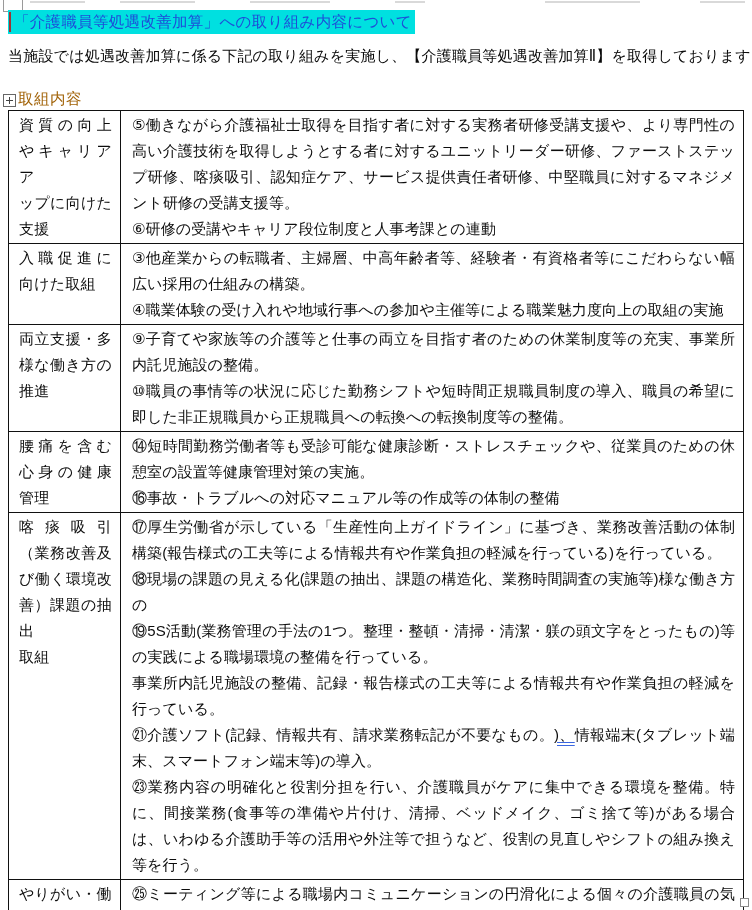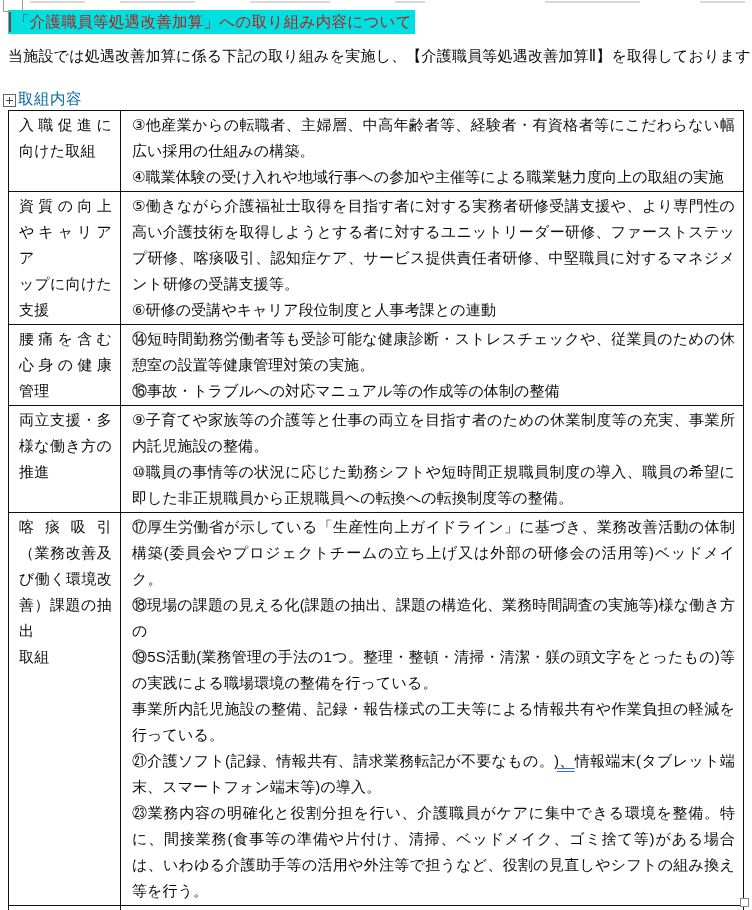--- a/index.html
+++ b/index.html
@@ -10,31 +10,31 @@
   }
   
   .top-artifact{position:absolute;top:1px;height:2px;background:#d9d9d9;}
   .top-cut-box{position:absolute;left:3px;top:0;width:18px;height:11px;
     border:1px solid #9a9a9a;border-top:none;background:#fff;}
   
   .doc{padding:10px 8px 0 8px;}
   .title-wrap{position:relative;}
   .page-title{
     display:inline-block;font-size:15.5px;line-height:24px;padding:0 3px 0 6px;
-    letter-spacing:0.3px;position:relative;color:#b91c1c;
+    letter-spacing:0.3px;position:relative;color:#1d4ed8;
   }
   .caret{position:absolute;left:1px;top:2px;width:2px;height:20px;background:#9c3434;}
   
   .intro{
     font-size:15px;line-height:22px;margin-top:11px;white-space:nowrap;
     letter-spacing:0.2px;color:#0a0a0a;
   }
   
   .label-row{position:relative;margin-top:21px;margin-left:10px;height:21px;}
-  .table-label{font-size:15.5px;line-height:21px;letter-spacing:0.5px;color:#0369a1;}
+  .table-label{font-size:15.5px;line-height:21px;letter-spacing:0.5px;color:#a16207;}
   .move-handle{
     position:absolute;left:-15px;top:6px;width:13px;height:13px;
     border:1px solid #666;background:#fff;box-sizing:border-box;cursor:move;
   }
   .move-handle .v{position:absolute;left:5px;top:2px;width:1px;height:7px;background:#444;}
   .move-handle .h{position:absolute;top:5px;left:2px;height:1px;width:7px;background:#444;}
   
   table.initiatives{
     border-collapse:collapse;table-layout:fixed;width:736px;margin-top:1px;
   }
@@ -82,72 +82,72 @@
       <span class="v"></span>
         <span class="h"></span>
     </div>
     <span class="table-label">取組内容</span>
   </div>
 
   <table class="initiatives">
     <tbody>
         <tr>
           <td class="cat-cell">
+            <div class="cat-line">資質の向上</div>
+            <div class="cat-line">やキャリアア</div>
+            <div class="cat-line">ップに向けた</div>
+            <div class="cat-line">支援</div>
+          </td>
+          <td class="det-cell">
+            <div class="item">⑤働きながら介護福祉士取得を目指す者に対する実務者研修受講支援や、より専門性の高い介護技術を取得しようとする者に対するユニットリーダー研修、ファーストステップ研修、喀痰吸引、認知症ケア、サービス提供責任者研修、中堅職員に対するマネジメント研修の受講支援等。</div>
+            <div class="item">⑥研修の受講やキャリア段位制度と人事考課との連動</div>
+          </td>
+        </tr>
+        <tr>
+          <td class="cat-cell">
             <div class="cat-line">入職促進に</div>
             <div class="cat-line">向けた取組</div>
           </td>
           <td class="det-cell">
             <div class="item">③他産業からの転職者、主婦層、中高年齢者等、経験者・有資格者等にこだわらない幅広い採用の仕組みの構築。</div>
             <div class="item">④職業体験の受け入れや地域行事への参加や主催等による職業魅力度向上の取組の実施</div>
           </td>
         </tr>
         <tr>
           <td class="cat-cell">
-            <div class="cat-line">資質の向上</div>
-            <div class="cat-line">やキャリアア</div>
-            <div class="cat-line">ップに向けた</div>
-            <div class="cat-line">支援</div>
+            <div class="cat-line">両立支援・多</div>
+            <div class="cat-line">様な働き方の</div>
+            <div class="cat-line">推進</div>
           </td>
           <td class="det-cell">
-            <div class="item">⑤働きながら介護福祉士取得を目指す者に対する実務者研修受講支援や、より専門性の高い介護技術を取得しようとする者に対するユニットリーダー研修、ファーストステップ研修、喀痰吸引、認知症ケア、サービス提供責任者研修、中堅職員に対するマネジメント研修の受講支援等。</div>
-            <div class="item">⑥研修の受講やキャリア段位制度と人事考課との連動</div>
+            <div class="item">⑨子育てや家族等の介護等と仕事の両立を目指す者のための休業制度等の充実、事業所内託児施設の整備。</div>
+            <div class="item">⑩職員の事情等の状況に応じた勤務シフトや短時間正規職員制度の導入、職員の希望に即した非正規職員から正規職員への転換への転換制度等の整備。</div>
           </td>
         </tr>
         <tr>
           <td class="cat-cell">
             <div class="cat-line">腰痛を含む</div>
             <div class="cat-line">心身の健康</div>
             <div class="cat-line">管理</div>
           </td>
           <td class="det-cell">
             <div class="item">⑭短時間勤務労働者等も受診可能な健康診断・ストレスチェックや、従業員のための休憩室の設置等健康管理対策の実施。</div>
             <div class="item">⑯事故・トラブルへの対応マニュアル等の作成等の体制の整備</div>
           </td>
         </tr>
         <tr>
           <td class="cat-cell">
-            <div class="cat-line">両立支援・多</div>
-            <div class="cat-line">様な働き方の</div>
-            <div class="cat-line">推進</div>
-          </td>
-          <td class="det-cell">
-            <div class="item">⑨子育てや家族等の介護等と仕事の両立を目指す者のための休業制度等の充実、事業所内託児施設の整備。</div>
-            <div class="item">⑩職員の事情等の状況に応じた勤務シフトや短時間正規職員制度の導入、職員の希望に即した非正規職員から正規職員への転換への転換制度等の整備。</div>
-          </td>
-        </tr>
-        <tr>
-          <td class="cat-cell">
             <div class="cat-line">喀痰吸引</div>
             <div class="cat-line">（業務改善及</div>
             <div class="cat-line">び働く環境改</div>
             <div class="cat-line">善）課題の抽出</div>
             <div class="cat-line">取組</div>
           </td>
           <td class="det-cell">
-            <div class="item">⑰厚生労働省が示している「生産性向上ガイドライン」に基づき、業務改善活動の体制構築(委員会やプロジェクトチームの立ち上げ又は外部の研修会の活用等)ベッドメイク。</div>
+            <div class="item">⑰厚生労働省が示している「生産性向上ガイドライン」に基づき、業務改善活動の体制構築(報告様式の工夫等による情報共有や作業負担の軽減を行っている)を行っている。</div>
             <div class="item">⑱現場の課題の見える化(課題の抽出、課題の構造化、業務時間調査の実施等)様な働き方の</div>
             <div class="item">⑲5S活動(業務管理の手法の1つ。整理・整頓・清掃・清潔・躾の頭文字をとったもの)等の実践による職場環境の整備を行っている。</div>
             <div class="item">事業所内託児施設の整備、記録・報告様式の工夫等による情報共有や作業負担の軽減を行っている。</div>
             <div class="item"><span>㉑介護ソフト(記録、情報共有、請求業務転記が不要なもの。</span><span class="grammar-mark" style="text-decoration-color: rgb(58, 102, 224);">)、</span><span>情報端末(タブレット端末、スマートフォン端末等)の導入。</span></div>
             <div class="item">㉓業務内容の明確化と役割分担を行い、介護職員がケアに集中できる環境を整備。特に、間接業務(食事等の準備や片付け、清掃、ベッドメイク、ゴミ捨て等)がある場合は、いわゆる介護助手等の活用や外注等で担うなど、役割の見直しやシフトの組み換え等を行う。</div>
           </td>
         </tr>
         <tr>
           <td class="cat-cell">
             <div class="cat-line">やりがい・働</div>

